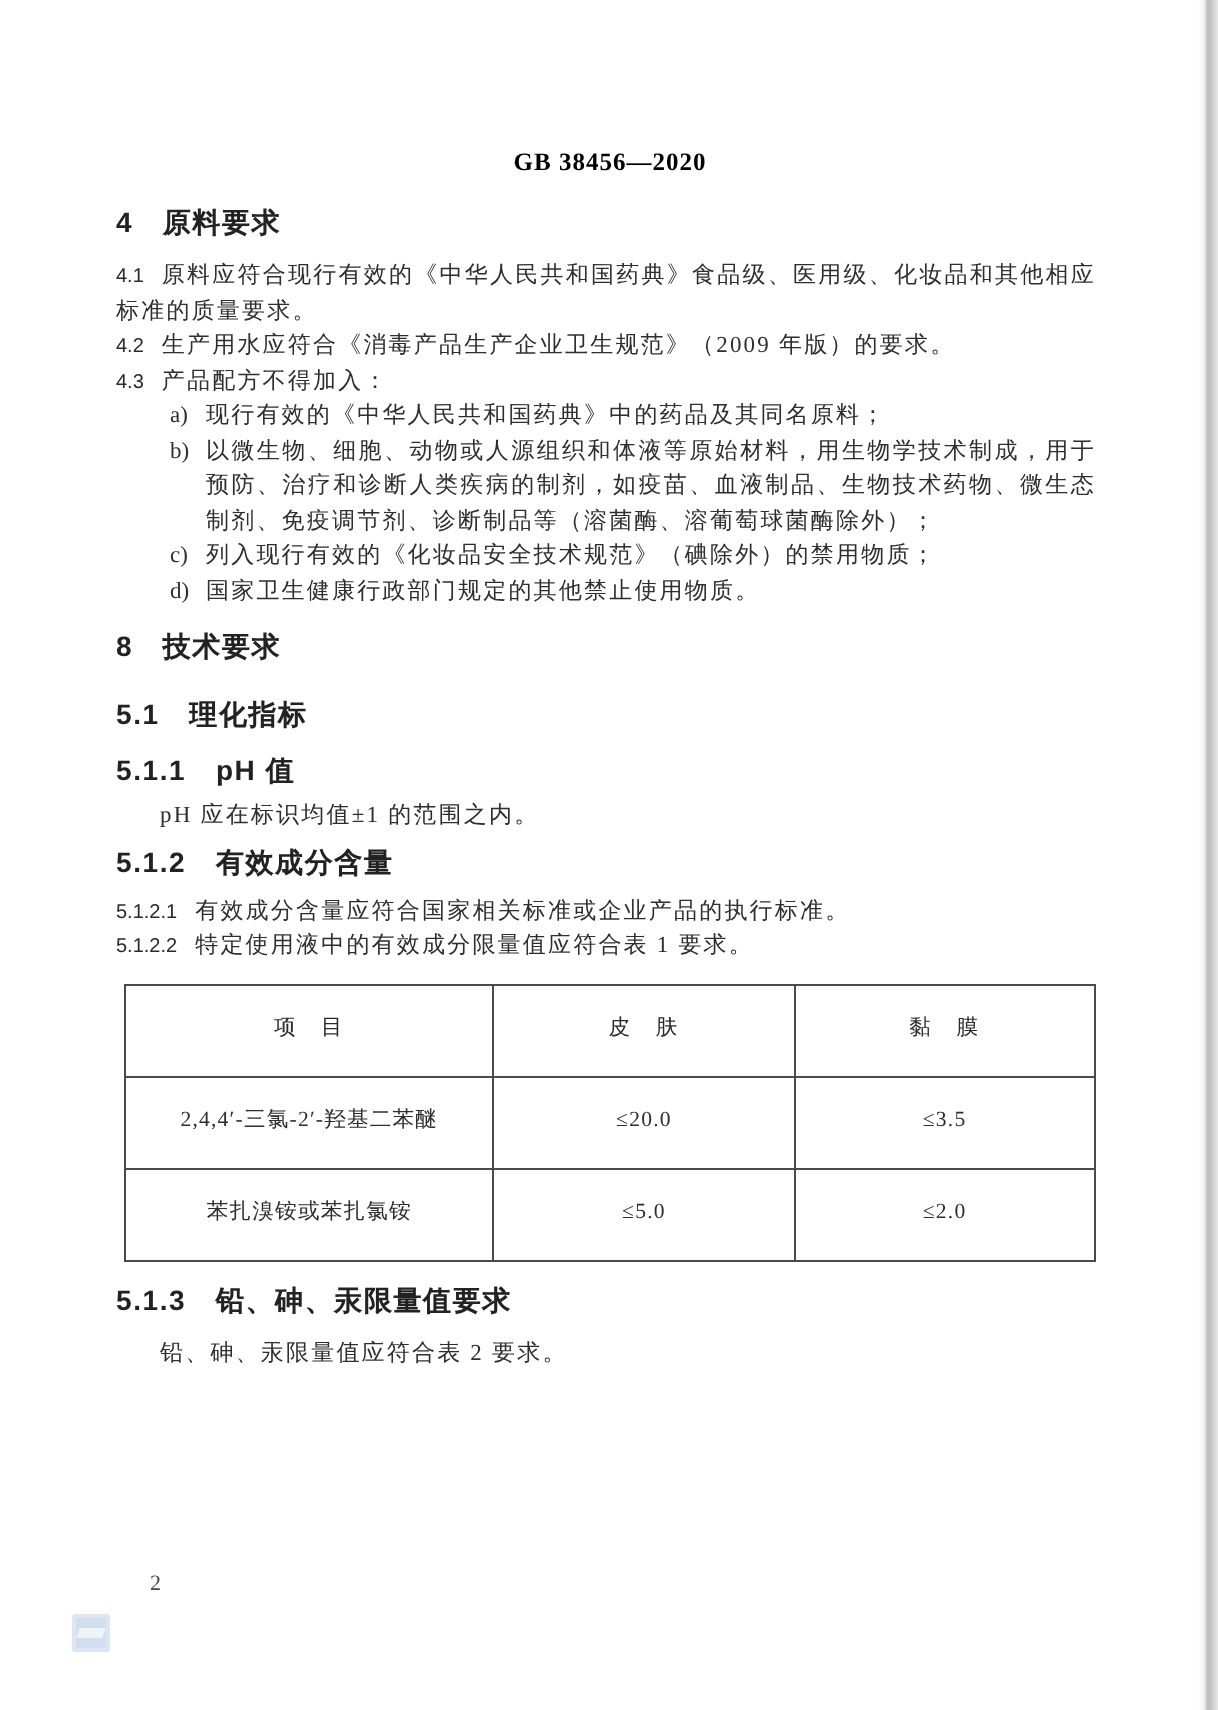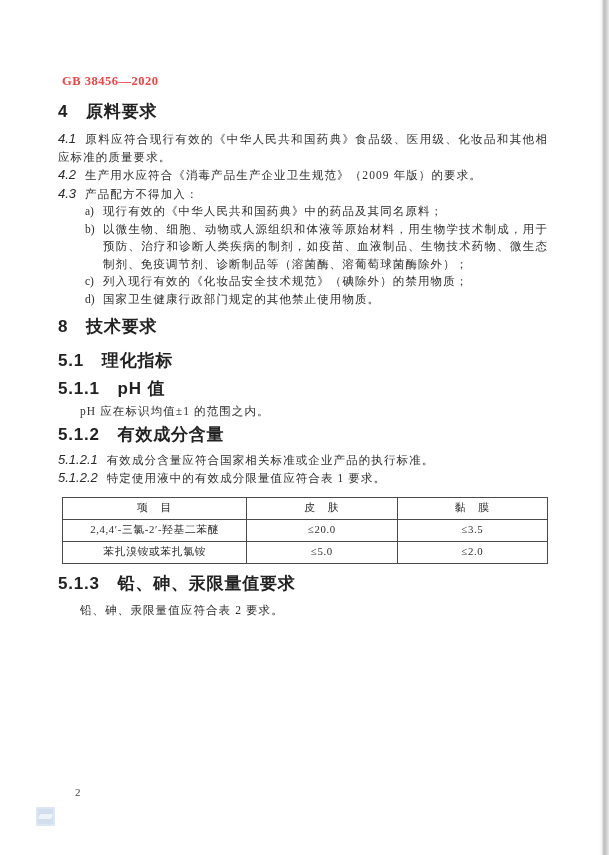--- a/index.html
+++ b/index.html
@@ -16,45 +16,45 @@
     background: linear-gradient(to right, rgba(255,255,255,0) 0%, #f2f2f2 30%, #bdbdbd 48%, #c3c3c3 62%, #e9e9e9 100%);
   }
   .content {
     position: absolute; left: 58px; top: 0; width: 490px;
     font-size: 11.5px; line-height: 17.5px;
   }
   .doc-header {
     margin-top: 74px; margin-left: 4px;
     font-family: "Liberation Serif", "DejaVu Serif", serif;
     font-weight: bold; font-size: 12.5px; line-height: 14px;
-    letter-spacing: 0.5px; color: #ef4444;
+    letter-spacing: 0.5px; color: #000000; text-align: center;
   }
   .term-block { margin-top: 11px; }
   .term-num {
     font-family: "Liberation Sans", "DejaVu Sans", sans-serif;
     font-size: 11px; line-height: 17.5px; color: #333;
   }
   .term-title {
     padding-left: 22px; font-weight: bold; line-height: 17.5px;
     font-family: "Liberation Sans", "DejaVu Sans", sans-serif;
     font-size: 11.5px; letter-spacing: 0.6px; color: #222;
   }
   .term-title .en { margin-left: 12px; font-family: "Liberation Serif", "DejaVu Serif", serif; }
   .term-def { margin: 0; padding-left: 22px; letter-spacing: 1.1px; }
   p { margin: 0; }
   .zh { letter-spacing: 1.1px; text-align: justify; }
   .heading1 {
     font-family: "Liberation Sans", "DejaVu Sans", sans-serif;
-    font-weight: bold; font-size: 17px; line-height: 17px;
+    font-weight: bold; font-size: 14px; line-height: 17px;
     letter-spacing: 0.8px; color: #222;
   }
   .clause { display: block; }
   .clause .num {
     font-family: "Liberation Sans", "DejaVu Sans", sans-serif;
-    font-size: 13px; letter-spacing: 0; margin-right: 9px; color: #2a2a2a; font-style: italic;
+    font-size: 10px; letter-spacing: 0; margin-right: 9px; color: #2a2a2a;
   }
   .hang-list { padding-left: 27px; }
   .hang-item { display: flex; }
   .hang-item .marker { width: 18px; flex: 0 0 18px; letter-spacing: 0; }
   .hang-item .itext { flex: 1; }
   .mt-h4   { margin-top: 15px; }
   .mt-c41  { margin-top: 10px; }
   .mt-h5   { margin-top: 10px; }
   .mt-h51  { margin-top: 17px; }
   .mt-h511 { margin-top: 11px; }
@@ -73,21 +73,21 @@
     font-size: 10.5px; letter-spacing: 0.8px; color: #333;
   }
   table.limits {
     margin-top: 9px; margin-left: 4px;
     border-collapse: collapse; width: 486px;
     border: 1.5px solid #3c3c3c;
   }
   table.limits td, table.limits th {
     border: 1px solid #4a4a4a;
     text-align: center; vertical-align: middle;
-    height: 21px; padding: 0 4px;
+    height: 21px; padding: 12px 4px;
     font-size: 10.8px; font-weight: normal; letter-spacing: 0.6px; color: #2e2e2e;
   }
   table.limits th {
     font-family: "Liberation Sans", "DejaVu Sans", sans-serif;
     letter-spacing: 1px; color: #2a2a2a;
   }
   .col-item { width: 38%; }
   .col-skin { width: 31%; }
   .col-muco { width: 31%; }
   .mt-h513 { margin-top: 11px; }

